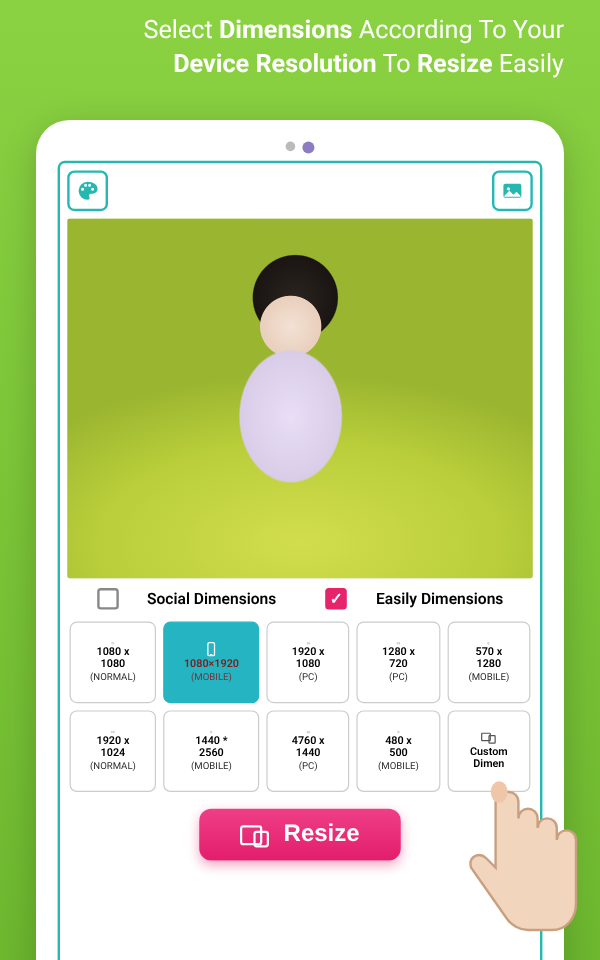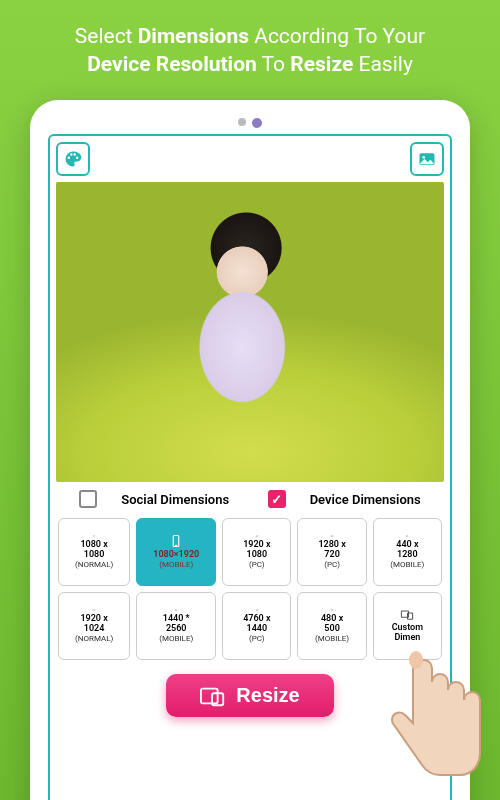--- a/index.html
+++ b/index.html
@@ -3,21 +3,21 @@
 <meta charset="utf-8">
 <style>
   * { box-sizing: border-box; margin: 0; padding: 0; }
   body {
     width: 500px; height: 800px;
     background: linear-gradient(180deg, #8bd242 0%, #6db82f 100%);
     font-family: -apple-system, Segoe UI, Roboto, sans-serif;
     overflow: hidden; position: relative;
   }
   .headline {
-    text-align: center; color: #fff; padding: 22px 30px 14px;
+    text-align: right; color: #fff; padding: 12px 30px 14px;
     font-size: 21px; line-height: 1.35;
   }
   .headline .b { font-weight: 700; }
 
   .tablet-frame {
     position: absolute; left: 50%; transform: translateX(-50%);
     top: 100px; width: 440px; height: 760px;
     background: #fff; border-radius: 28px; padding: 18px 18px 18px;
     box-shadow: 0 8px 30px rgba(0,0,0,.2);
   }
@@ -115,21 +115,21 @@
     <div class="photo"></div>
 
     <div class="panel">
       <div class="toggles">
         <div class="chk">
           <span class="box"></span>
           <span>Social Dimensions</span>
         </div>
         <div class="chk">
           <span class="box checked">✓</span>
-          <span>Device Dimensions</span>
+          <span>Easily Dimensions</span>
         </div>
       </div>
 
       <div class="grid" id="grid">
           <div class="tile">
             <svg xmlns="http://www.w3.org/2000/svg" class="dev-icon" viewBox="0 0 26 22">
               <rect x="5" y="3" width="16" height="16" rx="2"></rect>
             </svg>
             <div class="dim">1080 x 1080</div>
             <div class="tag">(NORMAL)</div>
@@ -156,21 +156,21 @@
               <path d="M1 19h24"></path>
             </svg>
             <div class="dim">1280 x 720</div>
             <div class="tag">(PC)</div>
           </div>
           <div class="tile">
             <svg xmlns="http://www.w3.org/2000/svg" class="dev-icon" viewBox="0 0 26 22">
               <rect x="8" y="1" width="10" height="20" rx="2"></rect>
               <line x1="11" y1="19" x2="15" y2="19"></line>
             </svg>
-            <div class="dim">440 x 1280</div>
+            <div class="dim">570 x 1280</div>
             <div class="tag">(MOBILE)</div>
           </div>
           <div class="tile">
             <svg xmlns="http://www.w3.org/2000/svg" class="dev-icon" viewBox="0 0 26 22">
               <rect x="2" y="4" width="22" height="14" rx="2"></rect>
               <circle cx="22" cy="11" r="1"></circle>
             </svg>
             <div class="dim">1920 x 1024</div>
             <div class="tag">(NORMAL)</div>
           </div>

